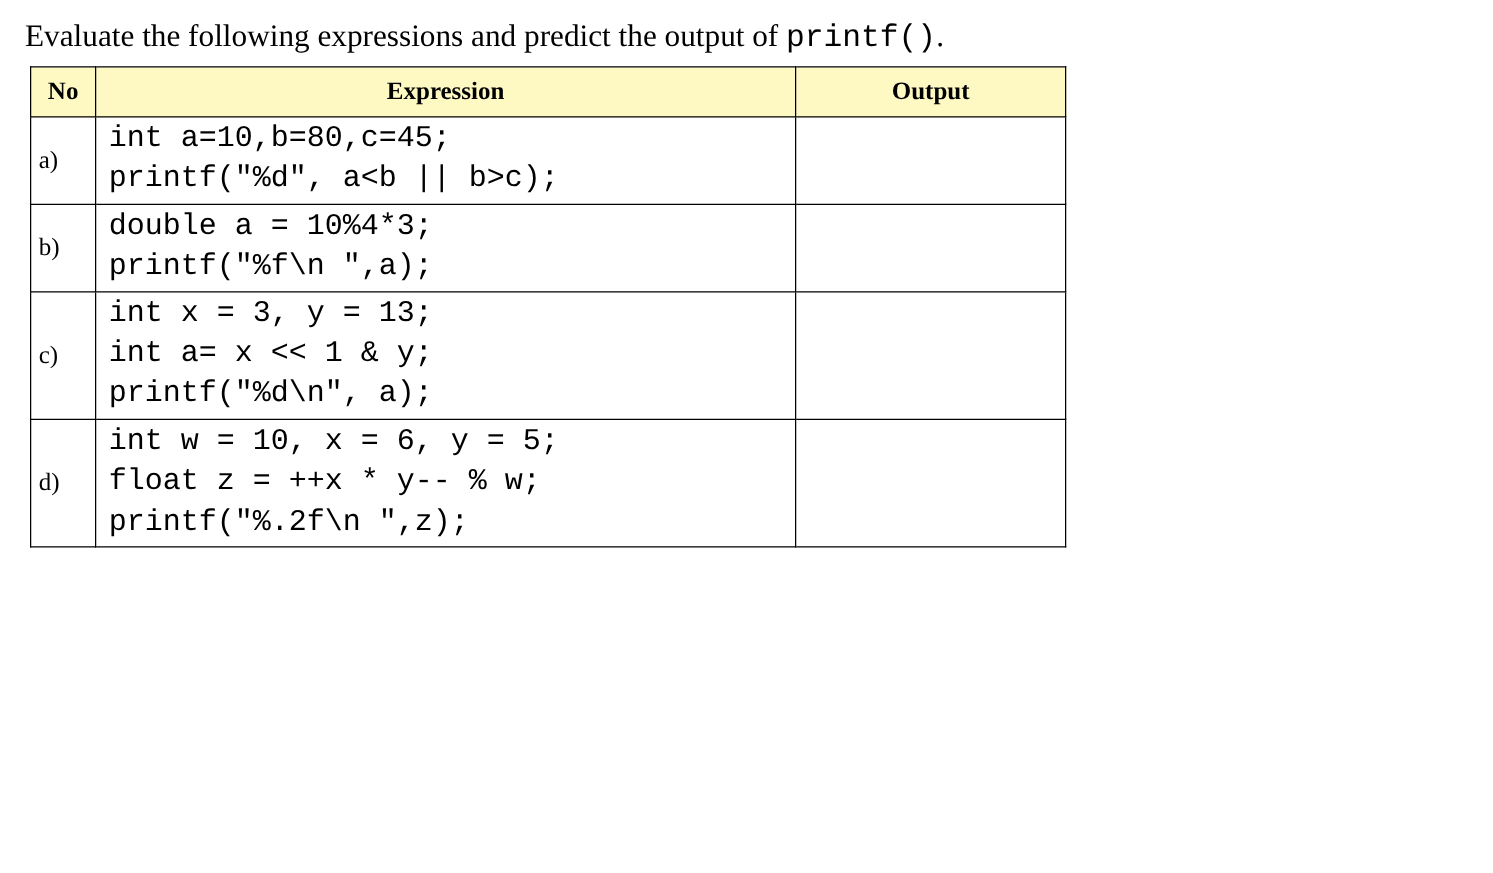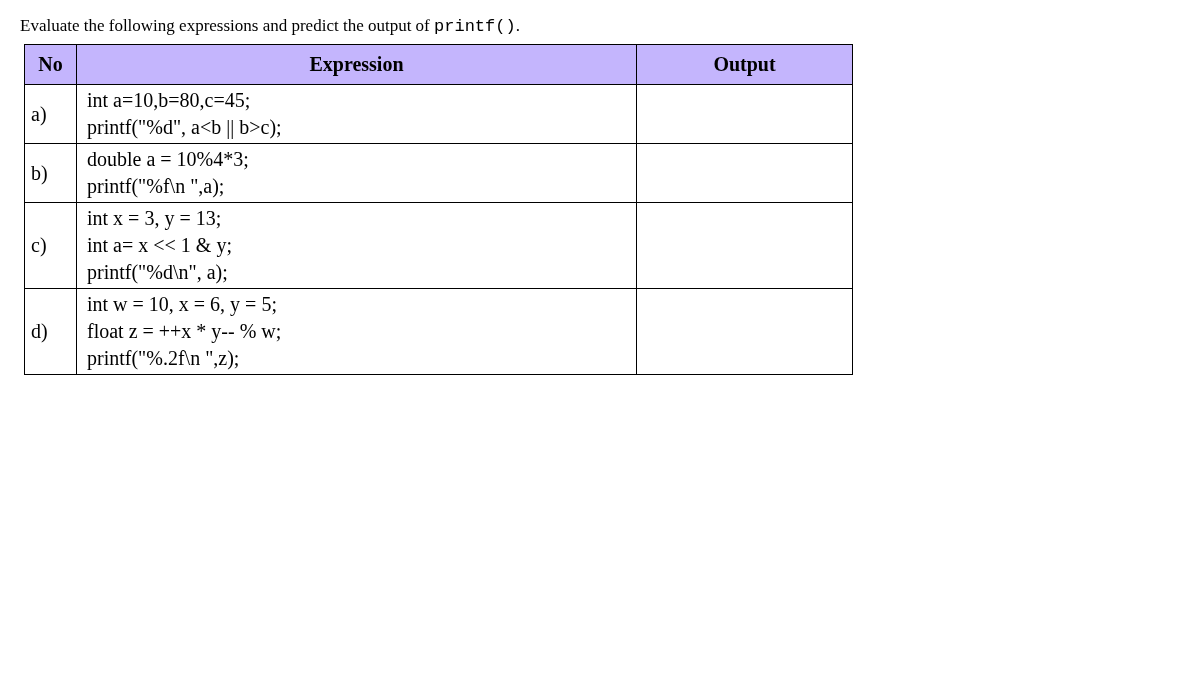--- a/index.html
+++ b/index.html
@@ -7,58 +7,58 @@
     padding: 16px 20px;
     font-family: "Times New Roman", Times, serif;
     font-size: 20px;
     color: #000;
     background: #fff;
     width: 1194px;
     box-sizing: border-box;
   }
   .prompt {
     margin: 0 0 8px 0;
-    font-size: 17px;
+    font-size: 25px;
   }
   .mono {
     font-family: "Courier New", Courier, monospace;
   }
   table {
     border-collapse: collapse;
     margin-left: 4px;
   }
   th, td {
     border: 1px solid #000;
     vertical-align: middle;
     padding: 2px 8px;
     font-size: 20px;
     line-height: 1.35;
   }
   th {
-    background: #c4b5fd;
+    background: #fef9c3;
     font-weight: bold;
     text-align: center;
     padding: 6px 8px;
   }
   .col-no   { width: 52px; }
   .col-expr { width: 560px; }
   .col-out  { width: 216px; }
   td.no-cell {
     text-align: left;
     vertical-align: middle;
     padding-left: 6px;
   }
   td.expr-cell {
     text-align: left;
     padding-left: 10px;
   }
   td.expr-cell .codeblock {
-    font-family: Liberation Serif, serif;
+    font-family: Liberation Mono, monospace;
     white-space: pre;
-    font-size: 20px;
+    font-size: 24px;
   }
   td.out-cell {
     text-align: left;
   }
 </style>
 </head>
 <body>
 
 <p class="prompt">
   <span>Evaluate the following expressions and predict the output of </span><span class="mono">printf()</span><span>.</span>

